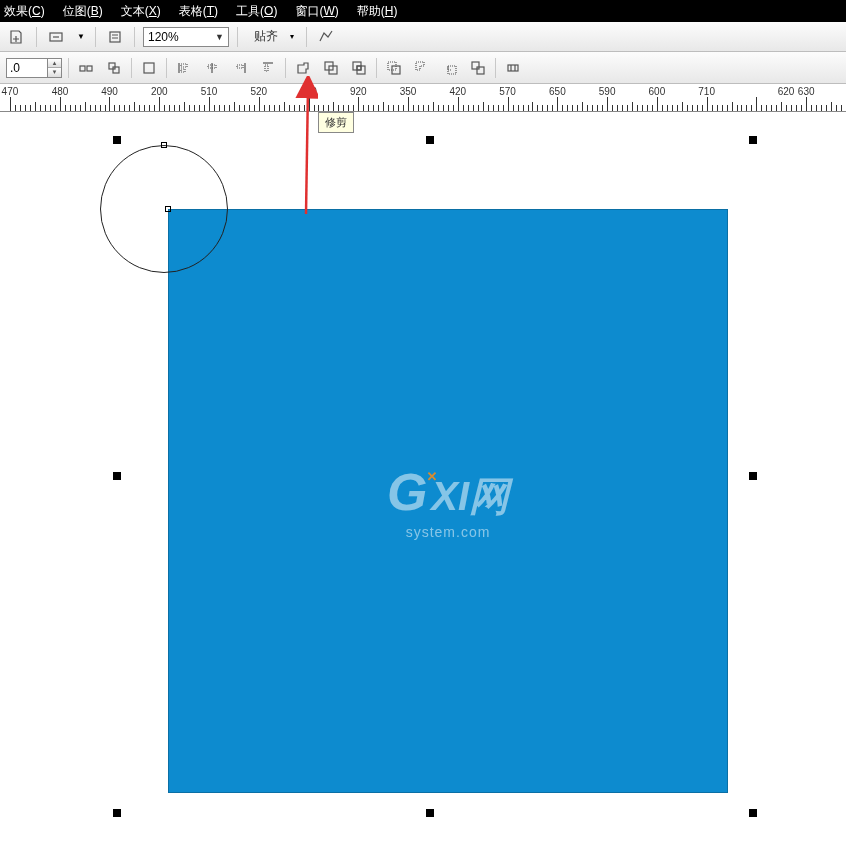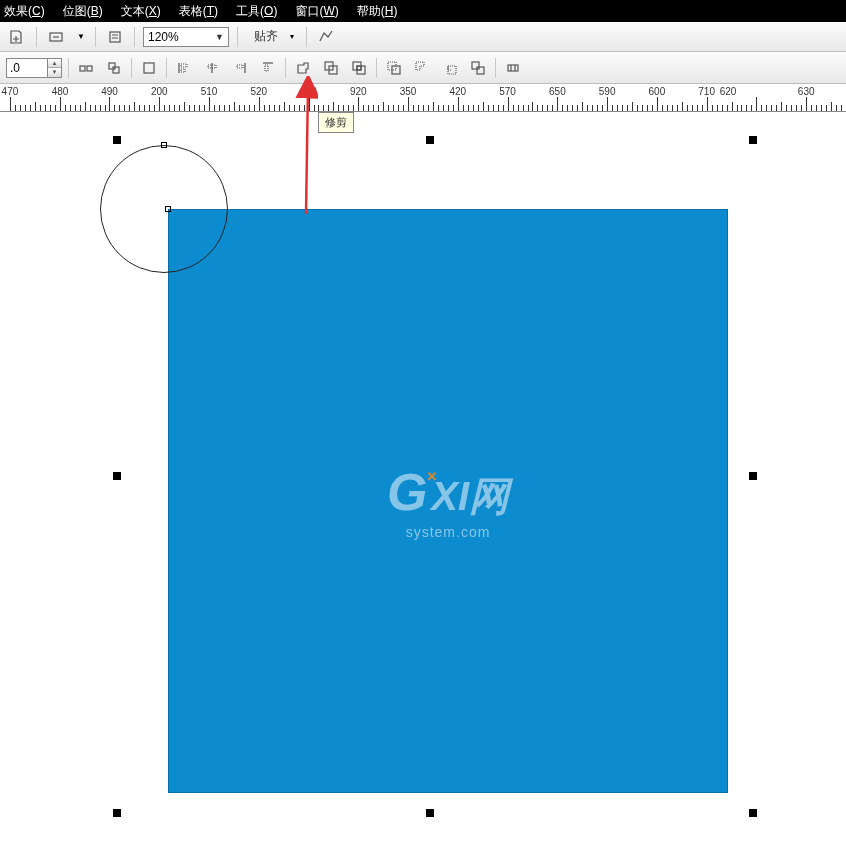--- a/index.html
+++ b/index.html
@@ -525,21 +525,21 @@
     <div class="tick minor" style="left: 711.635px;"></div>
     <div class="tick minor" style="left: 716.612px;"></div>
     <div class="tick minor" style="left: 721.588px;"></div>
     <div class="tick minor" style="left: 726.565px;"></div>
     <div class="tick mid" style="left: 731.541px;"></div>
     <div class="tick minor" style="left: 736.518px;"></div>
     <div class="tick minor" style="left: 741.494px;"></div>
     <div class="tick minor" style="left: 746.471px;"></div>
     <div class="tick minor" style="left: 751.447px;"></div>
     <div class="tick major" style="left: 756.424px;"></div>
-    <div class="label" style="left: 728px;">620</div>
+    <div class="label" style="left: 786px;">620</div>
     <div class="tick minor" style="left: 761.4px;"></div>
     <div class="tick minor" style="left: 766.376px;"></div>
     <div class="tick minor" style="left: 771.353px;"></div>
     <div class="tick minor" style="left: 776.329px;"></div>
     <div class="tick mid" style="left: 781.306px;"></div>
     <div class="tick minor" style="left: 786.282px;"></div>
     <div class="tick minor" style="left: 791.259px;"></div>
     <div class="tick minor" style="left: 796.235px;"></div>
     <div class="tick minor" style="left: 801.212px;"></div>
     <div class="tick major" style="left: 806.188px;"></div>

